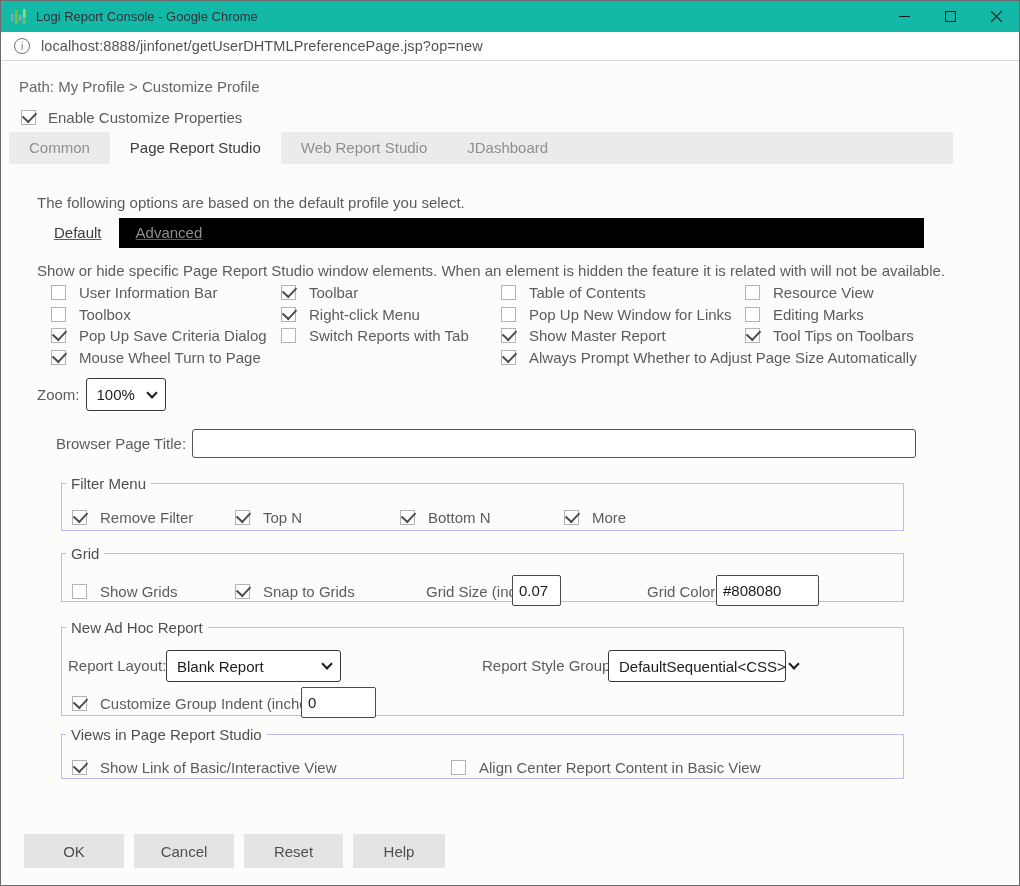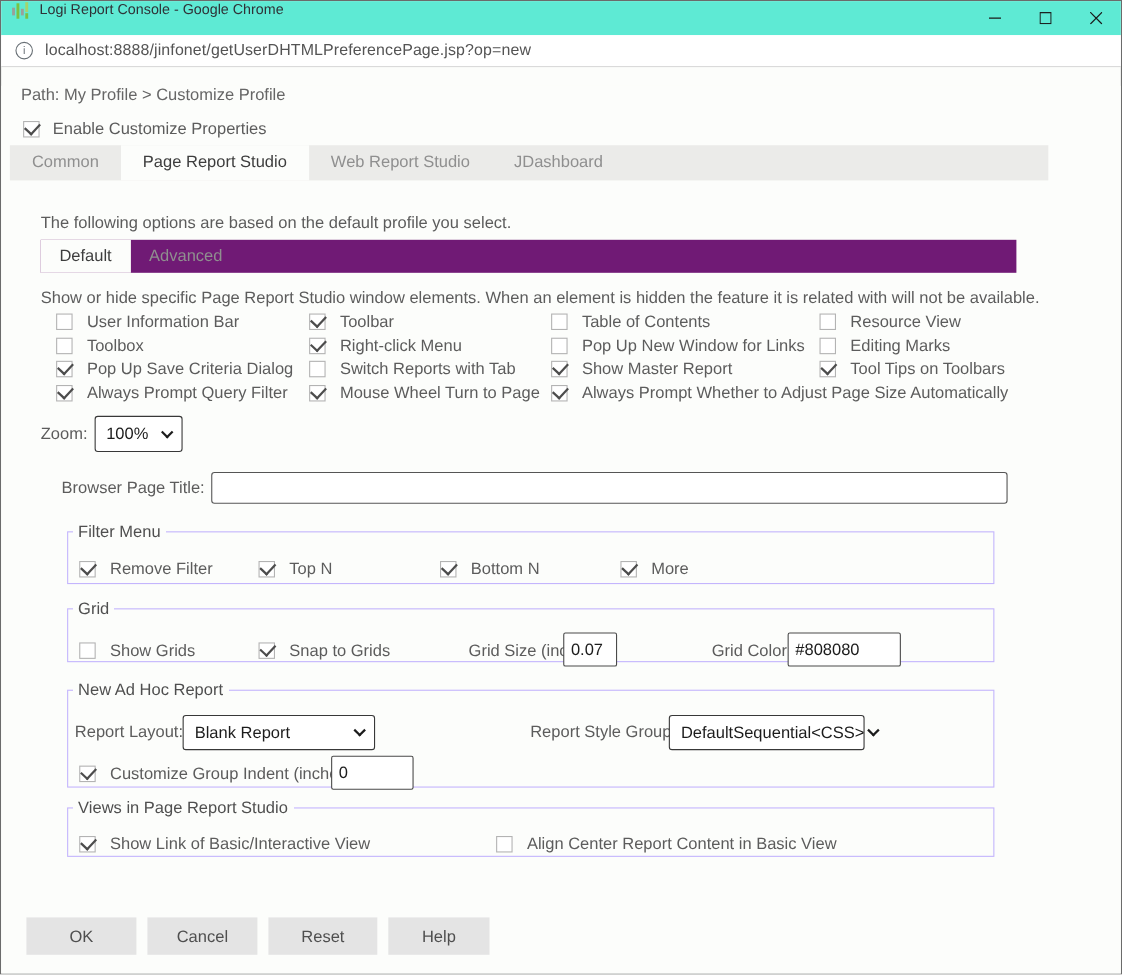--- a/index.html
+++ b/index.html
@@ -9,22 +9,22 @@
     width:1020px; height:886px;
   }
   .window {
     width:1020px; height:886px;
     border:1px solid #6b6b6b;
     background:#fcfdfb;
     overflow:hidden;
   }
   
   .titlebar {
-    height:31px; background:#5eead4;
-    display:flex; align-items:flex-start;
+    height:31px; background:#14b8a6;
+    display:flex; align-items:center;
     padding-left:9px;
   }
   .titlebar .logo { width:18px; height:18px; margin-right:8px; flex:none; }
   .titlebar .wtitle { font-size:13px; color:#2f3237; }
   .wcontrols { margin-left:auto; display:flex; height:100%; }
   .wbtn { width:46px; height:100%; display:flex; align-items:center; justify-content:center; }
   
   .urlbar {
     height:29px; background:#ffffff; border-bottom:1px solid #dadada;
     display:flex; align-items:center; padding-left:13px;
@@ -48,21 +48,21 @@
     content:""; position:absolute; left:1px; top:0px;
     width:11px; height:7px;
     border-left:2px solid #4c4c4c; border-bottom:2px solid #4c4c4c;
     transform:rotate(-47deg);
   }
   
   .tabstrip { margin:5px 0 0 8px; width:944px; height:32px; background:#ebebe9; display:flex; }
   .tab { padding:0 20px; height:32px; line-height:32px; font-size:15px; color:#8f8f8f; white-space:nowrap; }
   .tab.active { background:#fcfdfb; color:#3d3d3d; }
   .introline { margin:30px 0 0 36px; font-size:15px; color:#5c5c5c; height:20px; }
-  .substrip { margin:4px 0 0 36px; width:887px; height:30px; background:#701a75; display:flex; }
+  .substrip { margin:4px 0 0 36px; width:887px; height:30px; background:#000000; display:flex;text-decoration:underline; }
   .subtab { padding:0 17px; height:30px; line-height:30px; font-size:15px; color:#8f8f8f; }
   .subtab.active { background:#fcfdfb; color:#3d3d3d; }
   .noteline { margin:14px 0 0 36px; font-size:15px; color:#5c5c5c; height:20px; }
   
   .optgrid {
     margin-left:50px; display:grid;
     grid-template-columns:230px 220px 244px auto;
     grid-auto-rows:21.5px; align-items:center;
   }
   .opt { display:flex; align-items:center; gap:13px; font-size:15px; color:#5c5c5c; white-space:nowrap; }
@@ -210,24 +210,20 @@
       <label class="opt">
           <span class="cb checked"></span>
           <span>Show Master Report</span>
         </label>
       <label class="opt">
           <span class="cb checked"></span>
           <span>Tool Tips on Toolbars</span>
         </label>
       <label class="opt">
           <span class="cb checked"></span>
-          <span>Always Prompt Query Filter</span>
-        </label>
-      <label class="opt">
-          <span class="cb checked"></span>
           <span>Mouse Wheel Turn to Page</span>
         </label>
       <label class="opt span2">
           <span class="cb checked"></span>
           <span>Always Prompt Whether to Adjust Page Size Automatically</span>
         </label>
     </div>
 
     <div class="zoomrow">
       <span class="zlabel">Zoom:</span>

